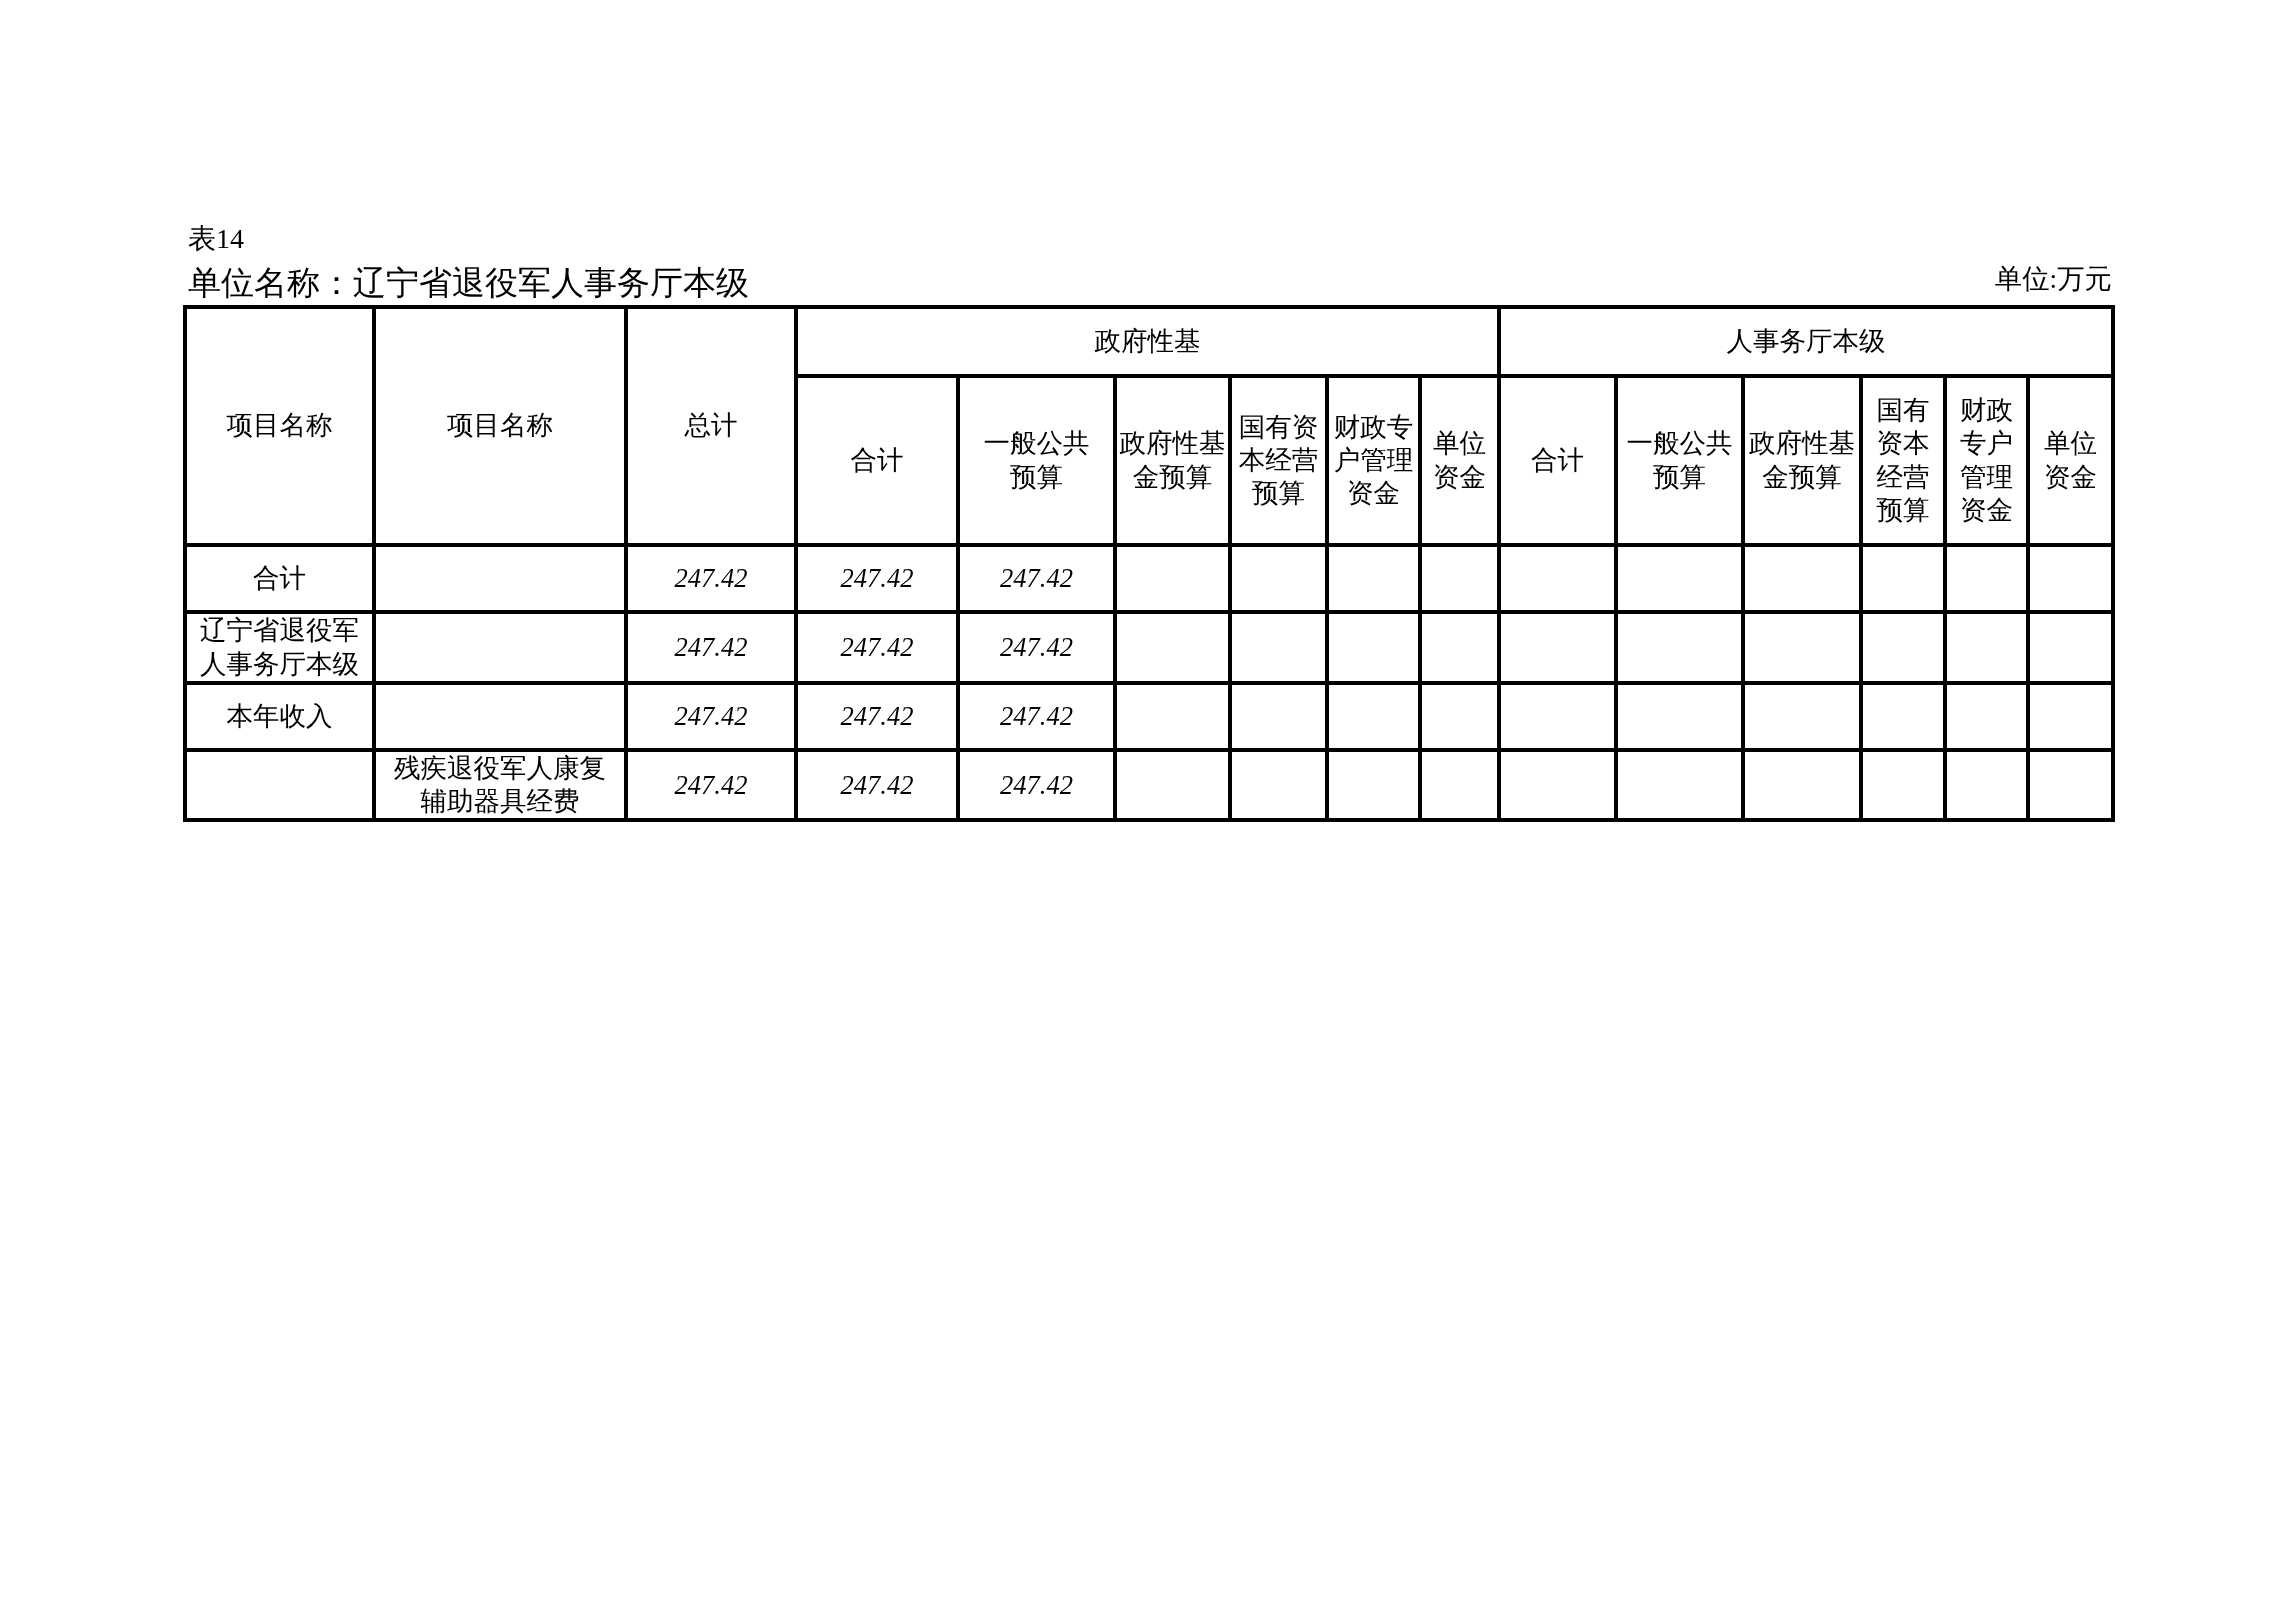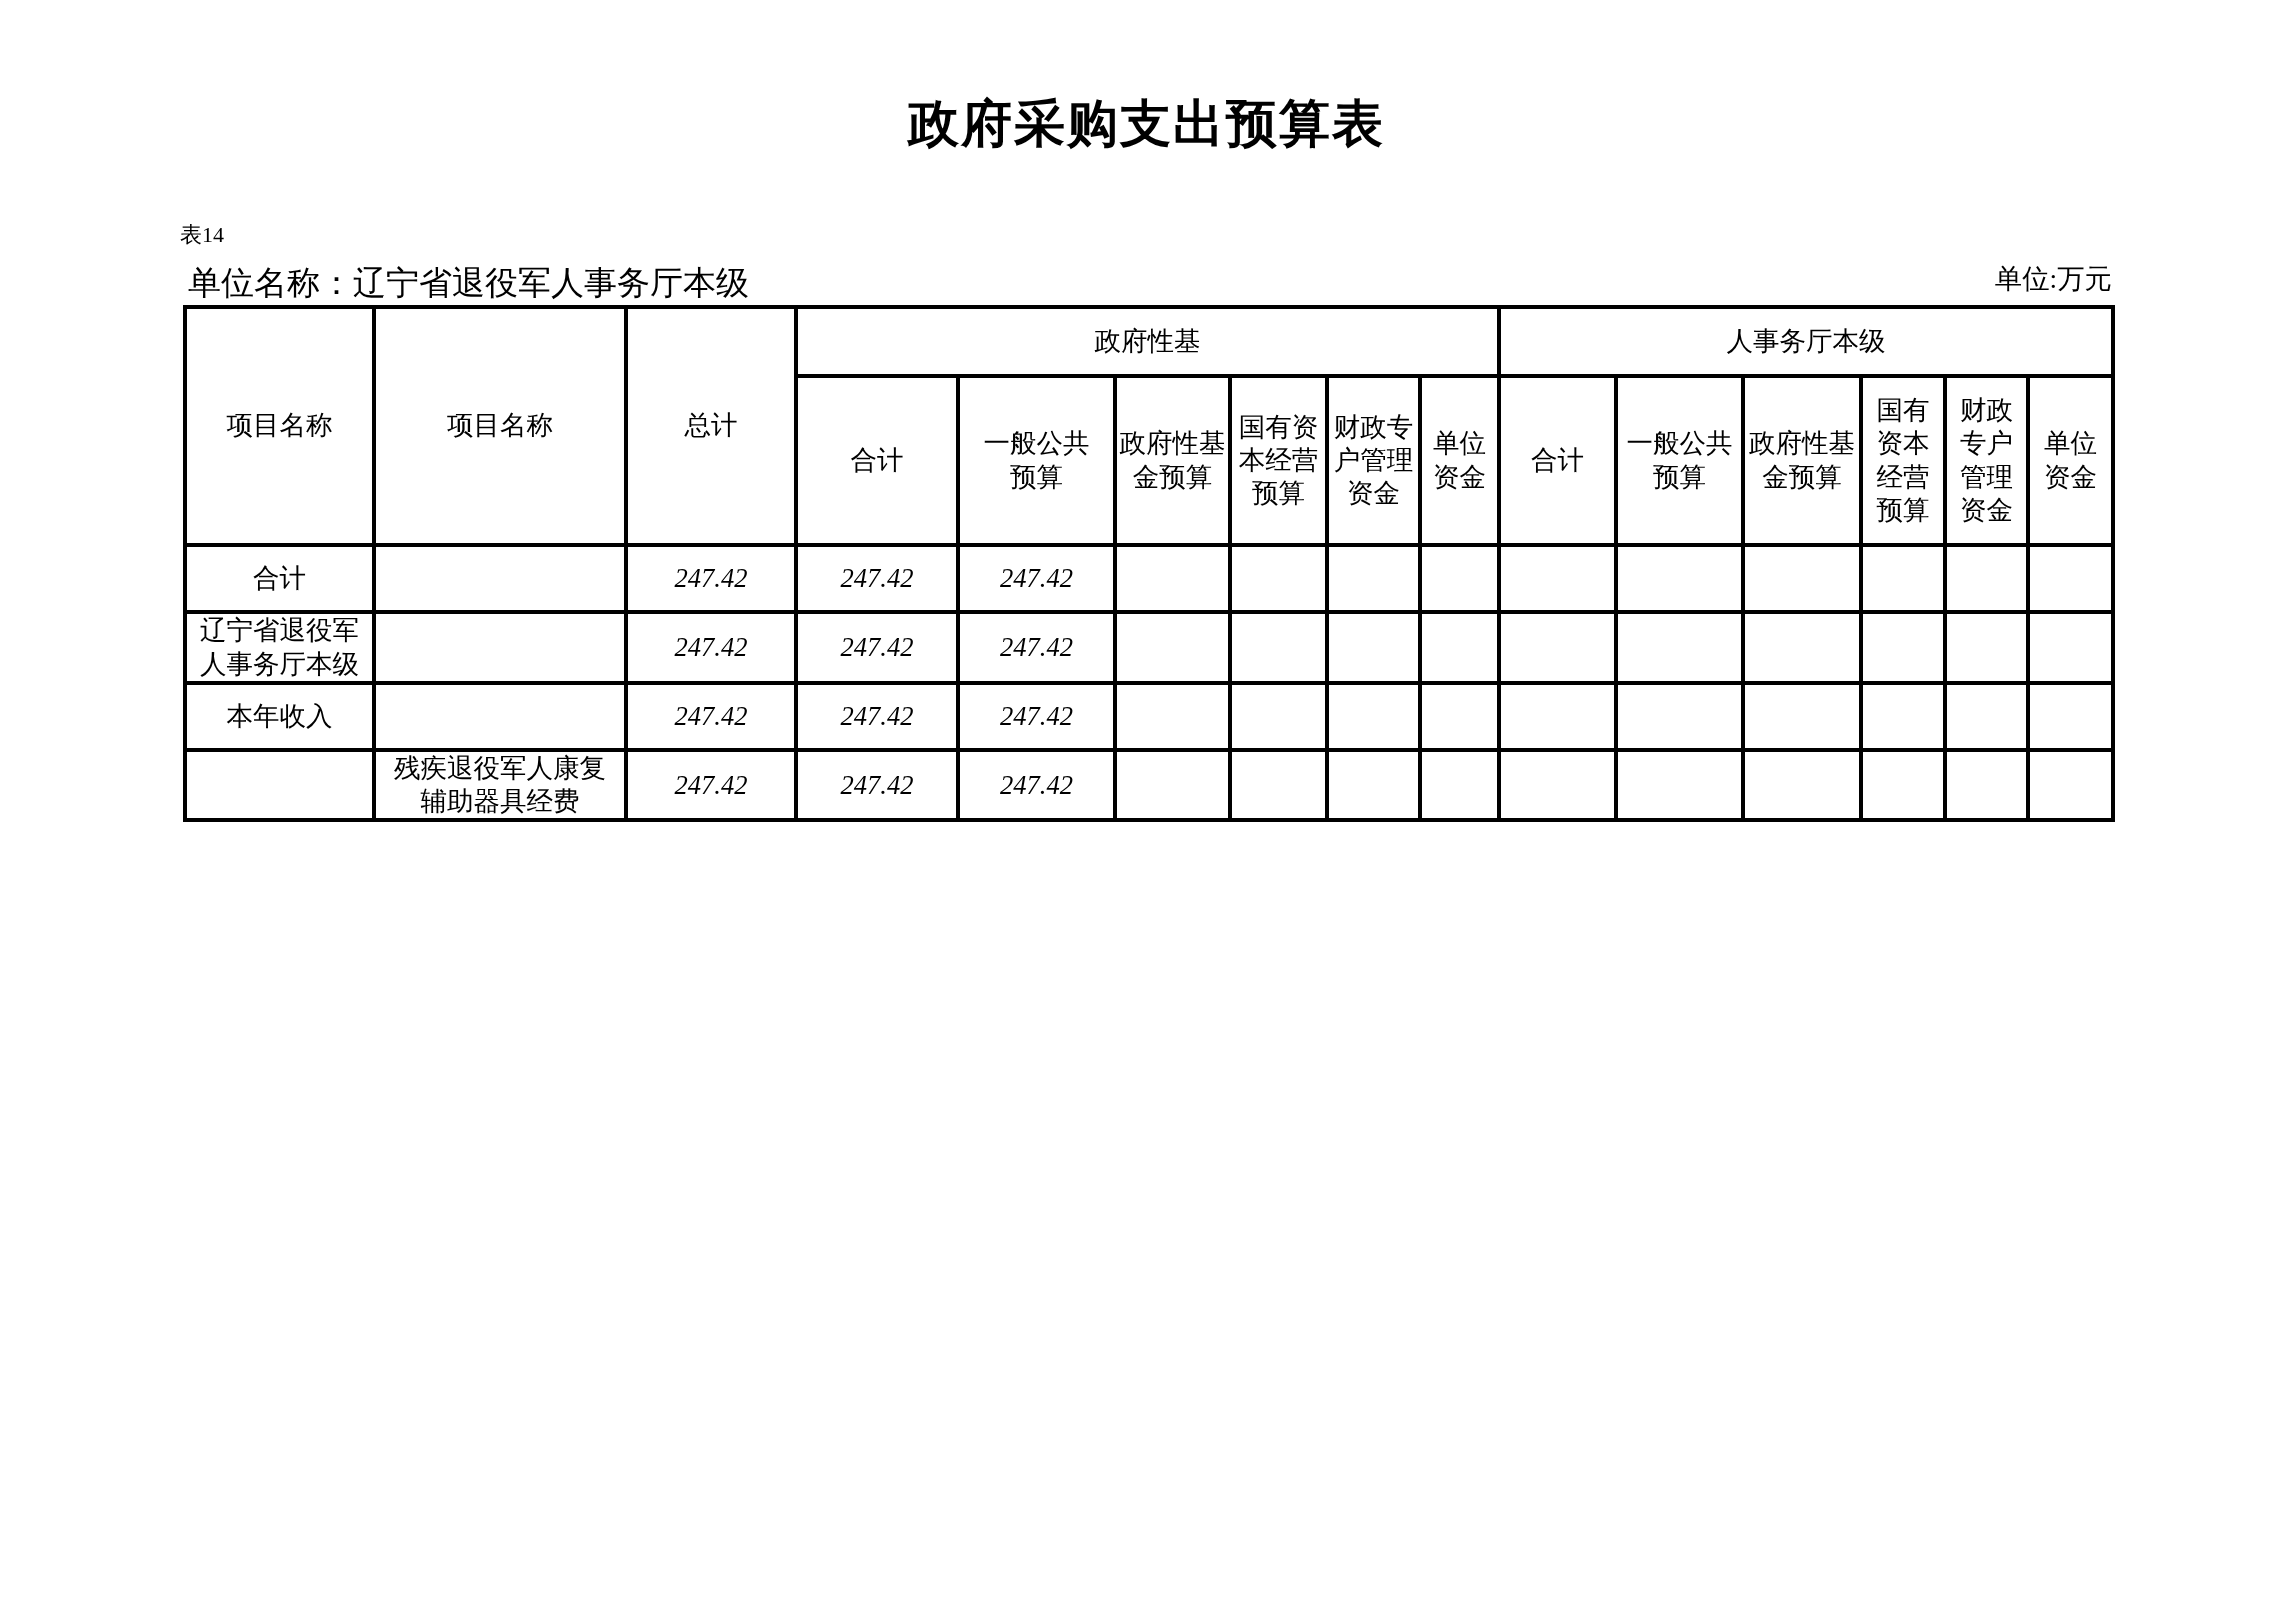--- a/index.html
+++ b/index.html
@@ -11,22 +11,22 @@
     font-family:"Liberation Serif","DejaVu Serif",serif;
     overflow:hidden;
   }
   .doc-title{
     position:absolute;top:90px;left:0;width:100%;
     text-align:center;
     font-size:51px;font-weight:bold;
     letter-spacing:2px;
   }
   .table-no{
-    position:absolute;left:180px;top:220px;
-    font-size:22px;
+    position:absolute;left:188px;top:220px;
+    font-size:28px;
   }
   .meta-left{
     position:absolute;left:188px;top:261px;
     font-size:33px;
   }
   .meta-right{
     position:absolute;right:181px;top:261px;
     font-size:27.4px;
     text-align:right;
   }
@@ -54,21 +54,20 @@
   .r-d3{height:67px;}
   .r-d4{height:70px;}
   td.num{text-align:right;padding-right:4.9px;font-style:italic;}
   td.ta-l{text-align:left;padding-left:3.9px;}
 </style>
 </head>
 <body>
 
 <div class="page">
 
-  <div class="doc-title">政府采购支出预算表</div>
 
   <div class="table-no">表14</div>
   <div class="meta-left">单位名称：辽宁省退役军人事务厅本级</div>
   <div class="meta-right">单位:万元</div>
 
   <table class="budget">
     <colgroup>
       <col style="width:189px">
         <col style="width:252px">
         <col style="width:170px">

